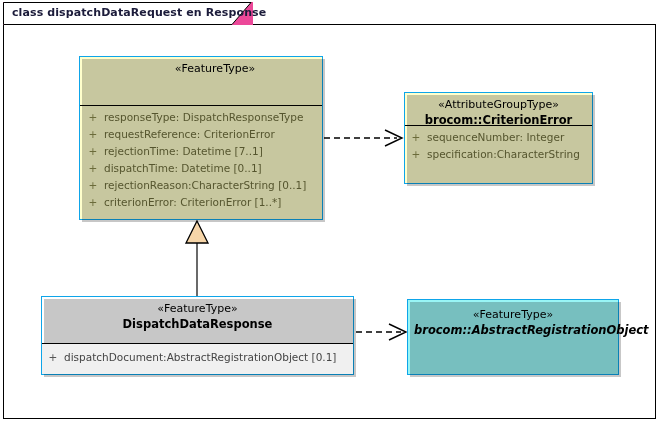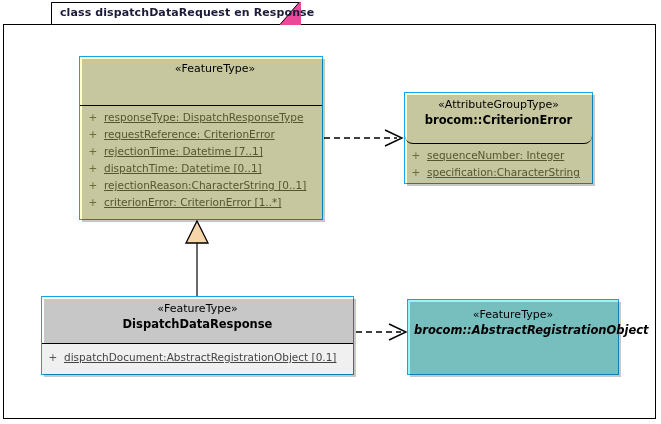--- a/index.html
+++ b/index.html
@@ -29,21 +29,20 @@
 
   
   #title-tab {
     position: absolute;
     left: 3px;
     top: 2px;
     width: 250px;
     height: 23px;
     background: #ec4899;
     z-index: 5;
-    margin-left: 48px;
   }
   #title-tab .tab-shape {
     position: absolute;
     left: 0; top: 0;
     width: 250px; height: 23px;
   }
   #title-tab .tab-label {
     position: absolute;
     left: 9px;
     top: 4px;
@@ -106,21 +105,21 @@
     color: #3b3b2a;
     line-height: 17px;
     white-space: nowrap;
   }
   .attr-vis {
     width: 22px;
     flex: 0 0 22px;
     text-align: center;
     color: #6b6b3a;
   }
-  .attr-text { flex: 1 1 auto; text-decoration: underline; }
+  .attr-text { flex: 1 1 auto; }
 
   
   #class-dispatch-response {
     left: 79px;
     top: 56px;
     width: 244px;
     height: 164px;
     background: #ffffcc;
   }
   #class-dispatch-response .box-header { height: 49px; }
@@ -129,21 +128,21 @@
   #class-dispatch-response .attr-row { color: #55552e; }
   #class-dispatch-response .attr-list { padding-left: 2px; }
 
   #class-criterion-error {
     left: 404px;
     top: 92px;
     width: 189px;
     height: 92px;
     background: #ffffcc;
   }
-  #class-criterion-error .box-header { height: 51px; border-radius: 8px; }
+  #class-criterion-error .box-header { height: 33px; }
   #class-criterion-error .attr-row { color: #55552e; }
 
   #class-dispatch-data-response {
     left: 41px;
     top: 296px;
     width: 313px;
     height: 79px;
     background: #ffffff;
   }
   #class-dispatch-data-response .box-header { height: 47px; }

